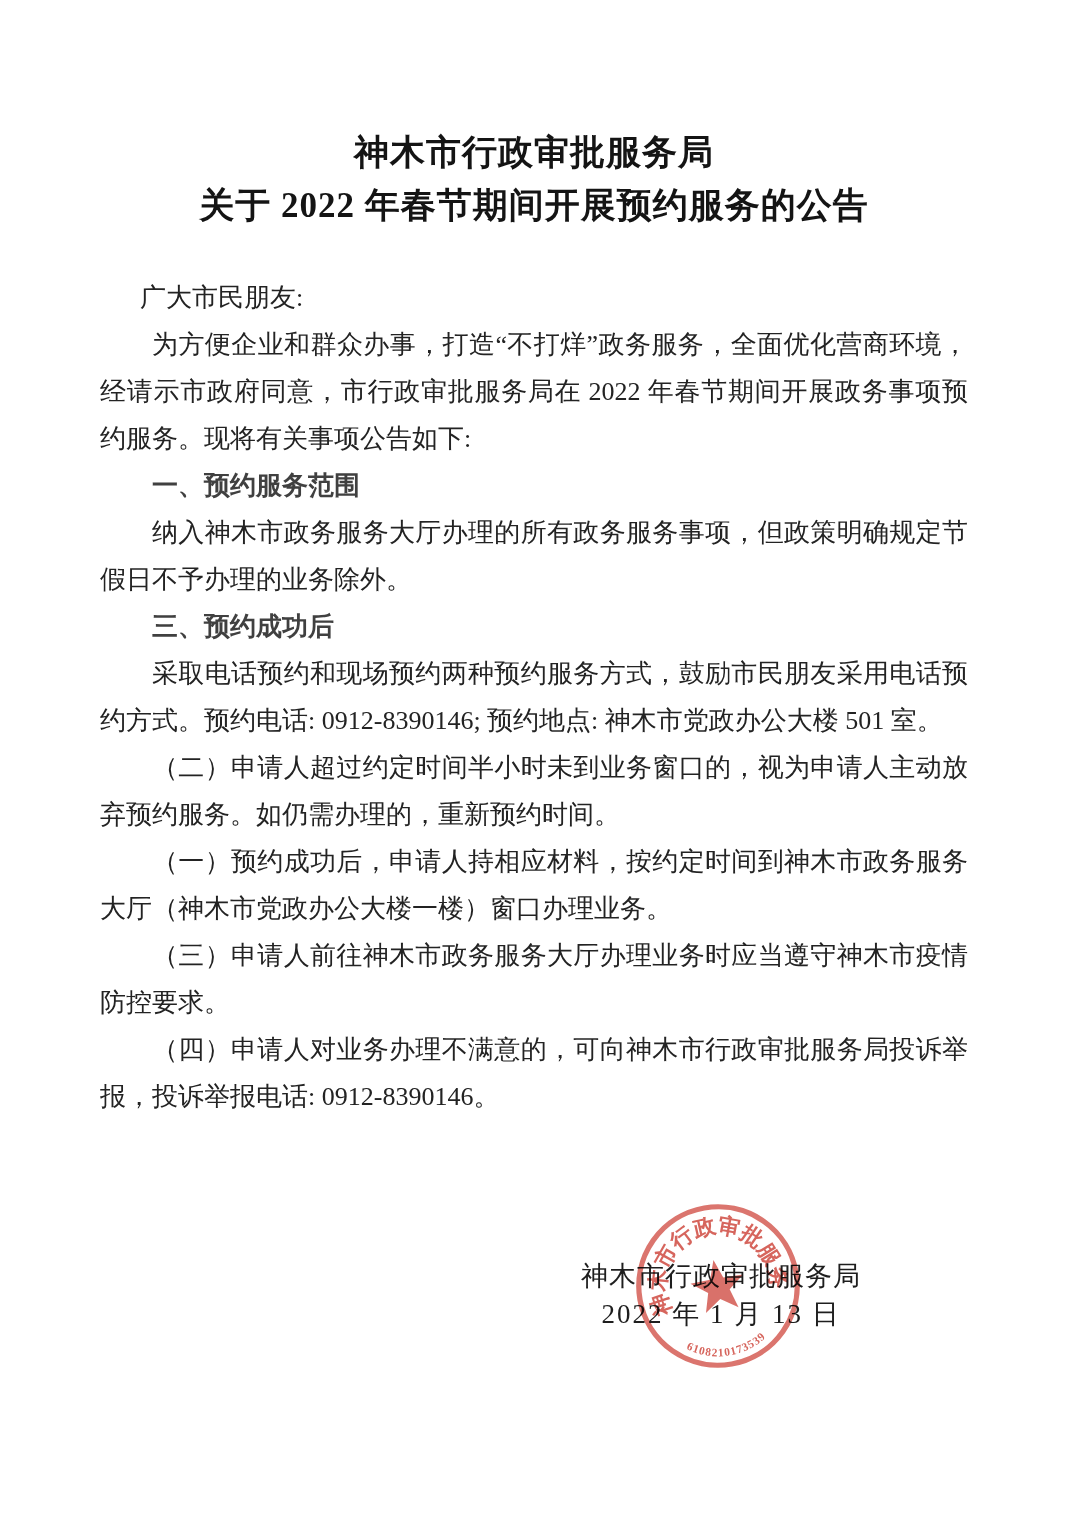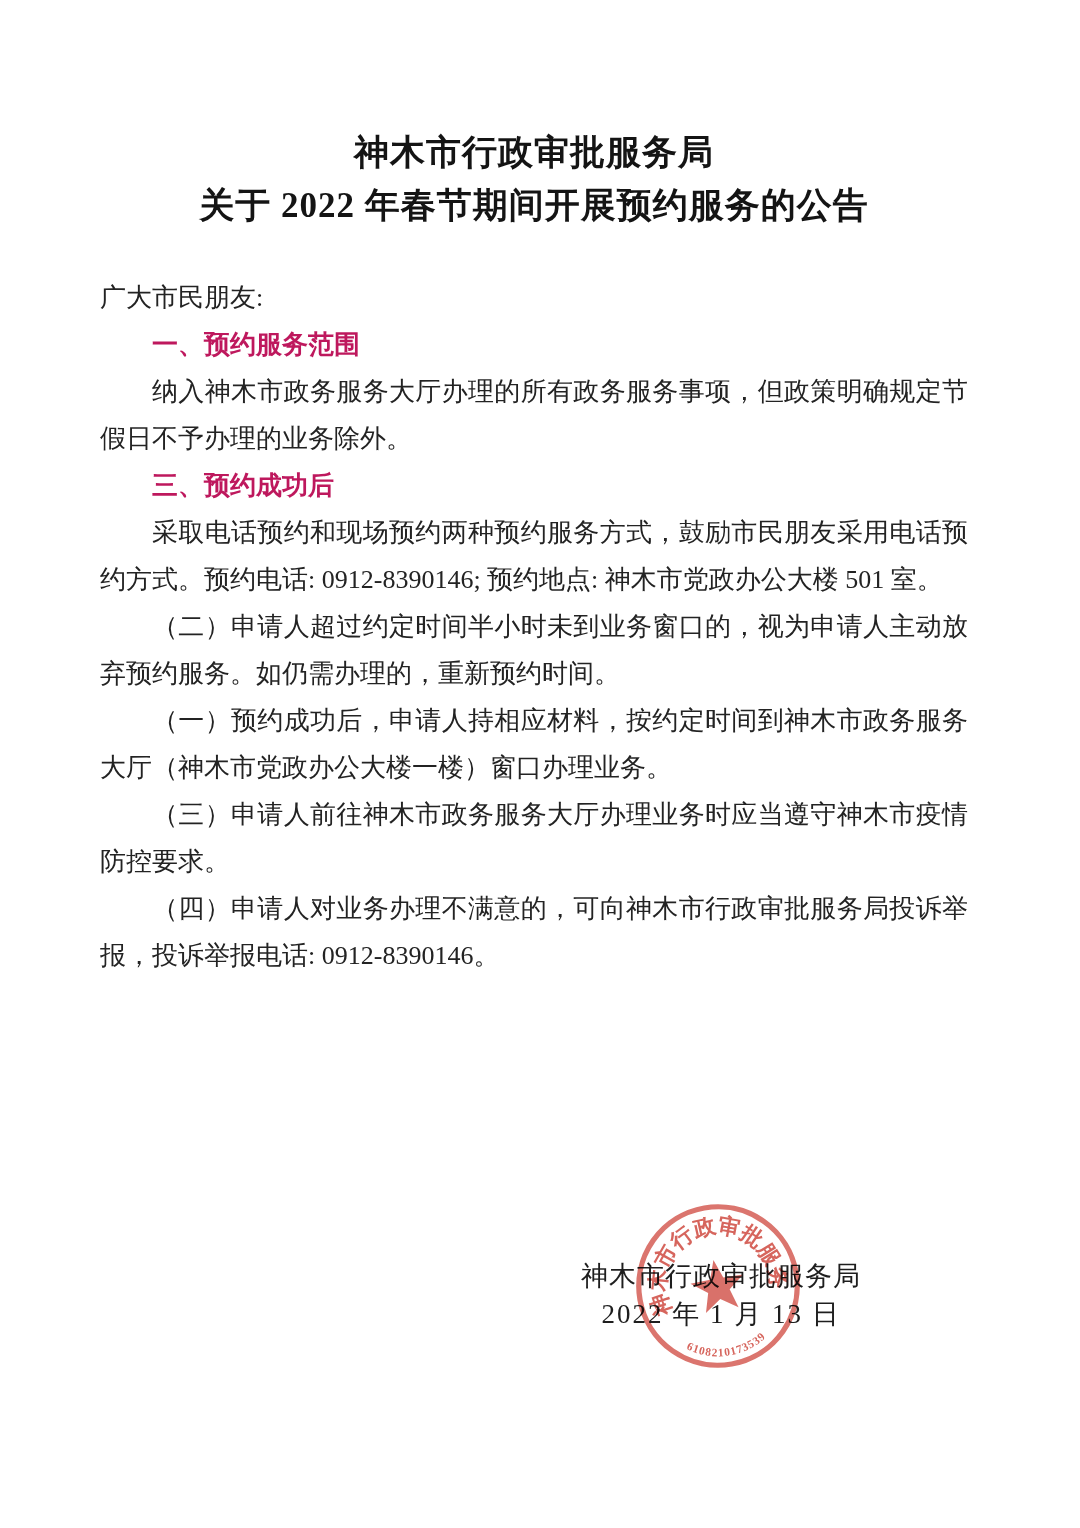--- a/index.html
+++ b/index.html
@@ -37,28 +37,29 @@
     font-size: 26px;
     line-height: 47px;
     text-align: justify;
   }
   .bodytext p {
     margin: 0;
     text-indent: 2em;
   }
   .bodytext p.noindent {
     text-indent: 0;
+    margin-left: 40px;
   }
   .section-heading {
     font-family: "Liberation Sans", "DejaVu Sans", sans-serif;
     font-weight: bold;
     font-size: 26px;
     line-height: 47px;
     text-indent: 2em;
-    color: #be185d;
+    color: #404040;
     text-align: left;
   }
   .sign-area {
     position: absolute;
     left: 560px;
     top: 1196px;
     width: 322px;
     height: 210px;
   }
   .sign-text {
@@ -95,20 +96,21 @@
 <div class="page">
   <div class="doc">
 
     <div class="title-block">
       <div>神木市行政审批服务局</div>
       <div>关于 2022 年春节期间开展预约服务的公告</div>
     </div>
 
     <div class="bodytext">
       <p class="noindent">广大市民朋友:</p>
+      <p>为方便企业和群众办事，打造“不打烊”政务服务，全面优化营商环境，经请示市政府同意，市行政审批服务局在 2022 年春节期间开展政务事项预约服务。现将有关事项公告如下:</p>
 
       <div class="section">
         <div class="section-heading">一、预约服务范围</div>
         <p>纳入神木市政务服务大厅办理的所有政务服务事项，但政策明确规定节假日不予办理的业务除外。</p>
       </div>
 
 
       <div class="section">
         <div class="section-heading">三、预约成功后</div>
         <p>采取电话预约和现场预约两种预约服务方式，鼓励市民朋友采用电话预约方式。预约电话: 0912-8390146; 预约地点: 神木市党政办公大楼 501 室。</p>

